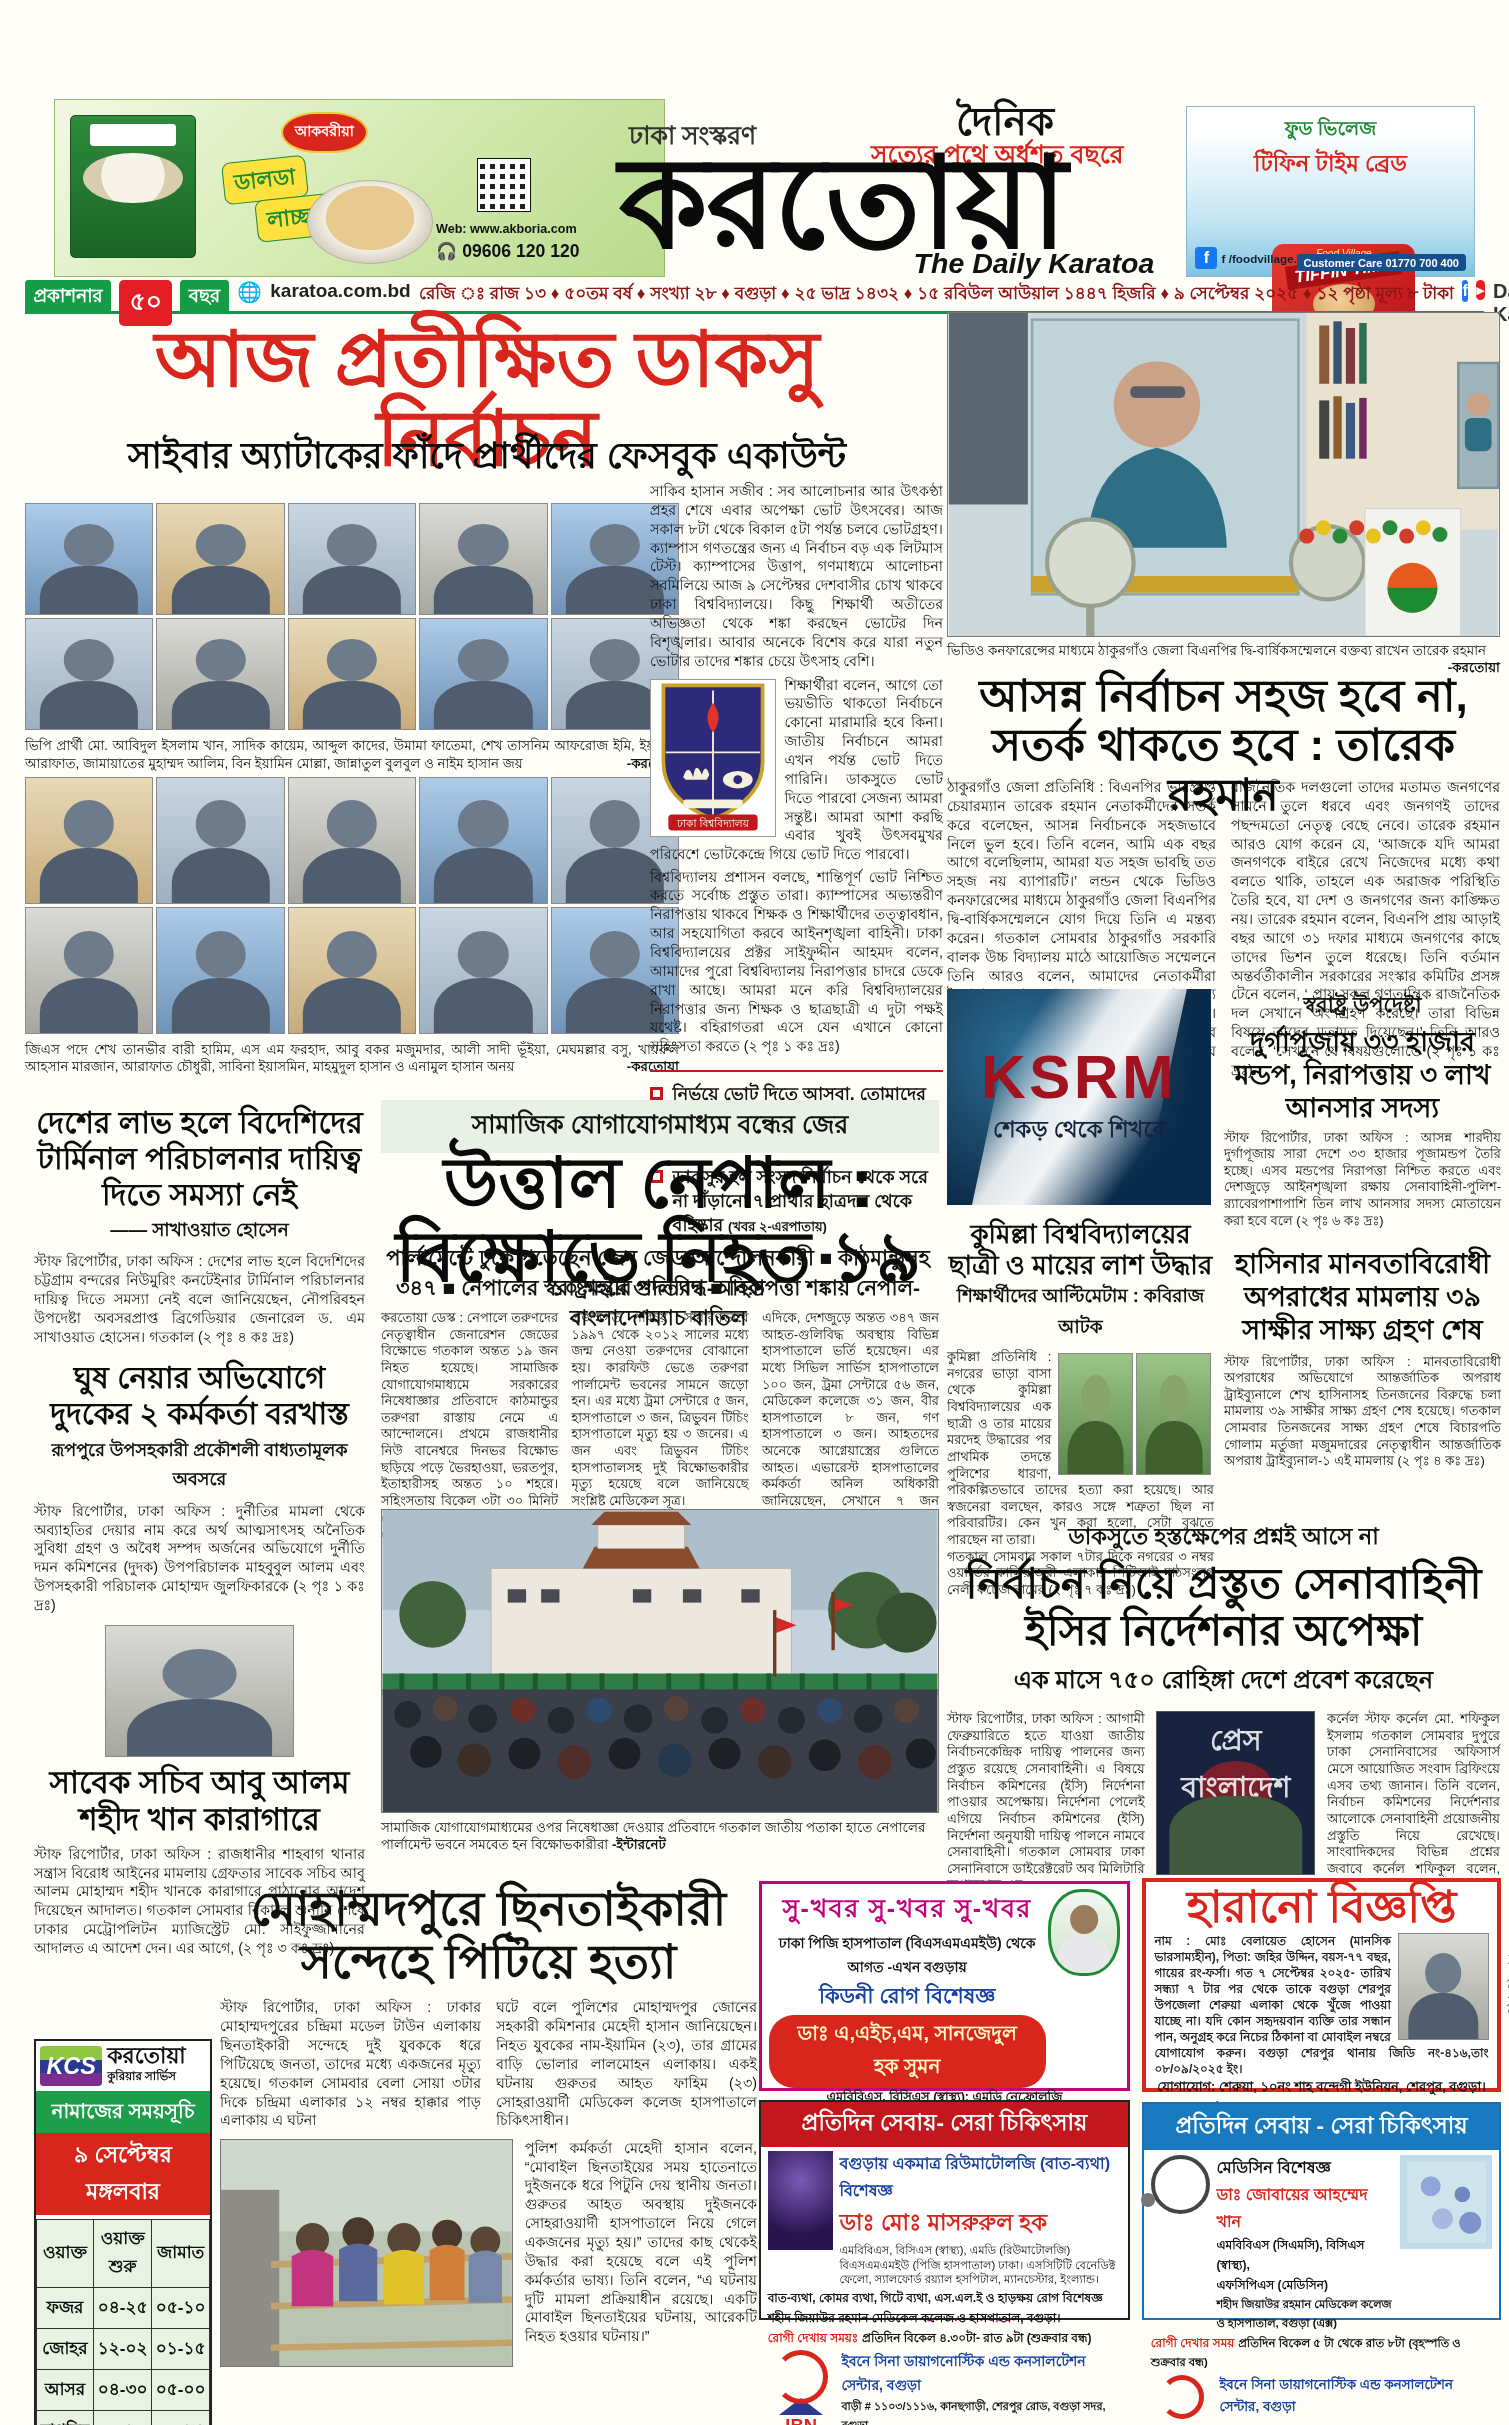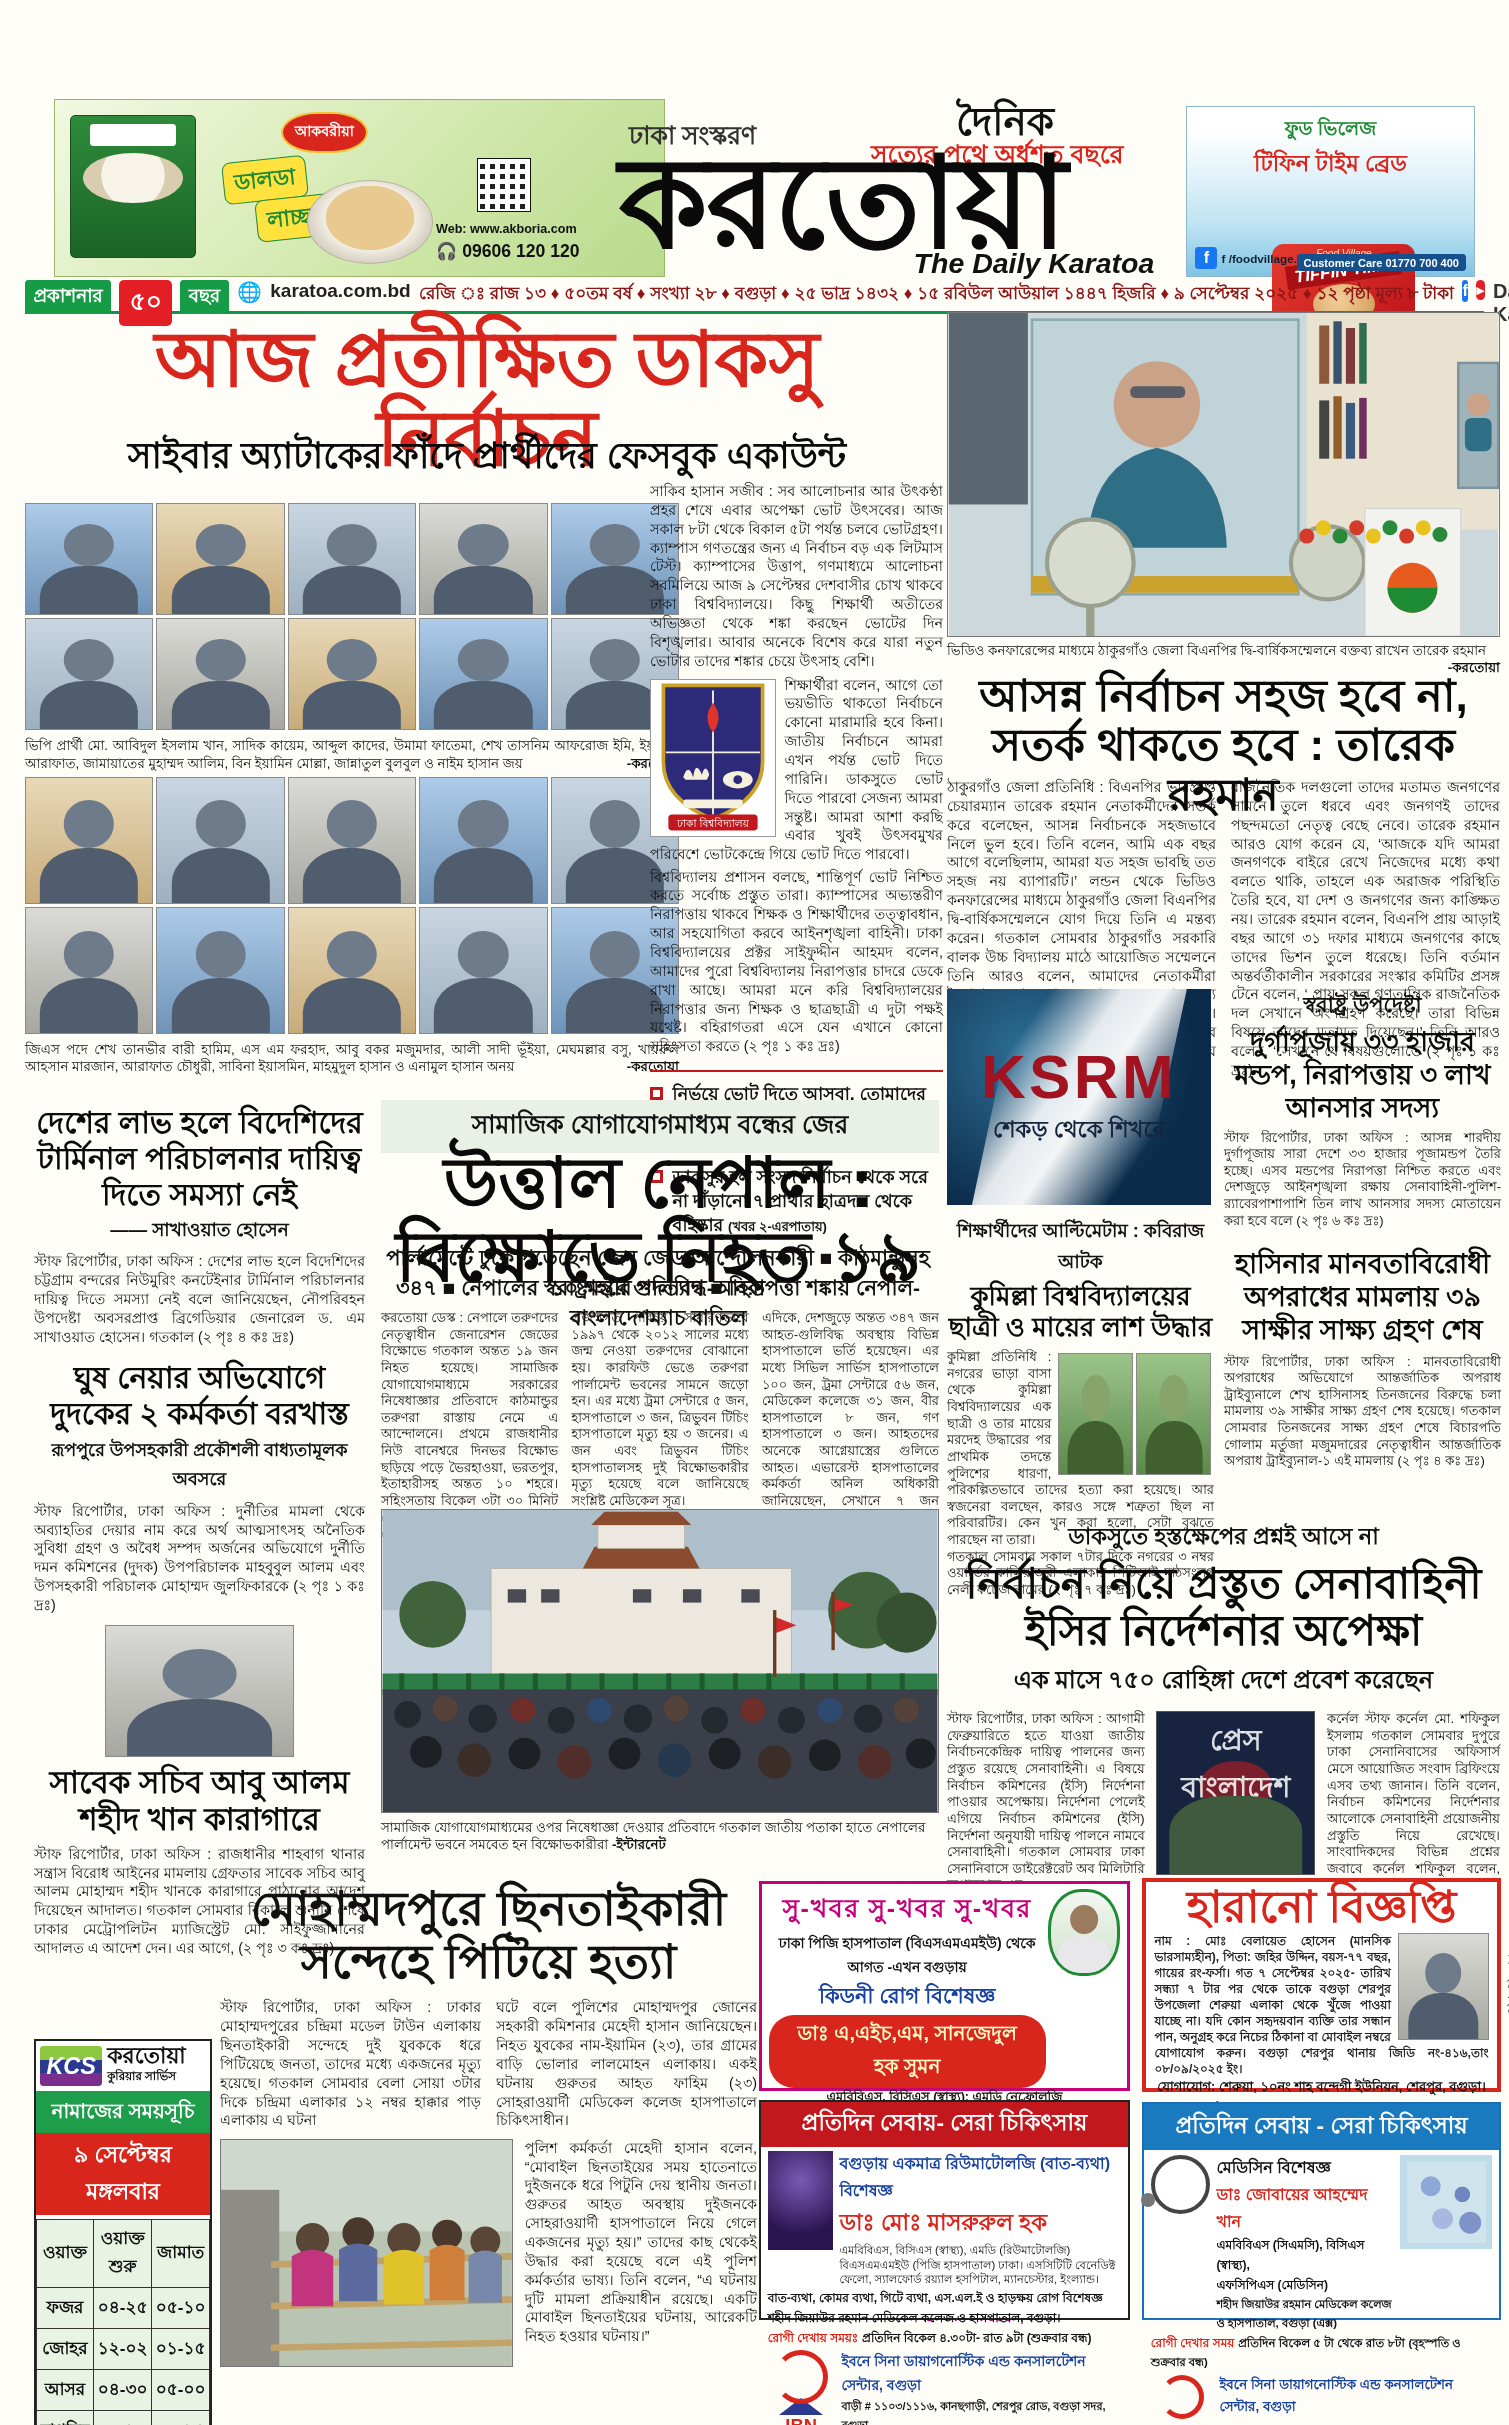--- a/index.html
+++ b/index.html
@@ -415,22 +415,22 @@
     </div>
   </div>
 
   <div class="abs" style="left:1224px;top:989px;width:277px;">
     <div class="ctr kicker">স্বরাষ্ট্র উপদেষ্টা</div>
     <div class="ctr hl-s" style="font-size:27px;margin-top:1.7px;">দুর্গাপূজায় ৩৩ হাজার মন্ডপ, নিরাপত্তায় ৩ লাখ আনসার সদস্য</div>
     <div class="small-txt jt b" style="margin-top:5px;font-weight:normal;">স্টাফ রিপোর্টার, ঢাকা অফিস : আসন্ন শারদীয় দুর্গাপূজায় সারা দেশে ৩৩ হাজার পূজামন্ডপ তৈরি হচ্ছে। এসব মন্ডপের নিরাপত্তা নিশ্চিত করতে এবং দেশজুড়ে আইনশৃঙ্খলা রক্ষায় সেনাবাহিনী-পুলিশ-র‍্যাবেরপাশাপাশি তিন লাখ আনসার সদস্য মোতায়েন করা হবে বলে (২ পৃঃ ৬ কঃ দ্রঃ)</div>
   </div>
 
   <div class="abs" style="left:947px;top:1217px;width:267px;">
+    <div class="ctr hl-s" style="font-size:26px;margin-top:1.7px;">কুমিল্লা বিশ্ববিদ্যালয়ের ছাত্রী ও মায়ের লাশ উদ্ধার</div>
     <div class="ctr kicker" style="font-size:18.4px;">শিক্ষার্থীদের আল্টিমেটাম : কবিরাজ আটক</div>
-    <div class="ctr hl-s" style="font-size:26px;margin-top:1.7px;">কুমিল্লা বিশ্ববিদ্যালয়ের ছাত্রী ও মায়ের লাশ উদ্ধার</div>
     <div style="margin-top:5px;overflow:hidden;">
       <div style="float:right;width:156px;margin:3.4px 0 3.4px 6.7px;display:flex;gap:3.4px;">
         <div class="photo ph-green" style="width:75px;height:122px;"></div>
         <div class="photo ph-green" style="width:75px;height:122px;"></div>
       </div>
       <div class="small-txt jt">কুমিল্লা প্রতিনিধি : নগরের ভাড়া বাসা থেকে কুমিল্লা বিশ্ববিদ্যালয়ের এক ছাত্রী ও তার মায়ের মরদেহ উদ্ধারের পর প্রাথমিক তদন্তে পুলিশের ধারণা, পরিকল্পিতভাবে তাদের হত্যা করা হয়েছে। আর স্বজনেরা বলছেন, কারও সঙ্গে শত্রুতা ছিল না পরিবারটির। কেন খুন করা হলো, সেটা বুঝতে পারছেন না তারা।</div>
     </div>
     <div class="small-txt jt">গতকাল সোমবার সকাল ৭টার দিকে নগরের ৩ নম্বর ওয়ার্ডের কালিয়াজুরী এলাকার পিটিআই মাঠসংলগ্ন নেলী কটেজ নামের (২ পৃঃ ৭ কঃ দ্রঃ)</div>
   </div>
 

